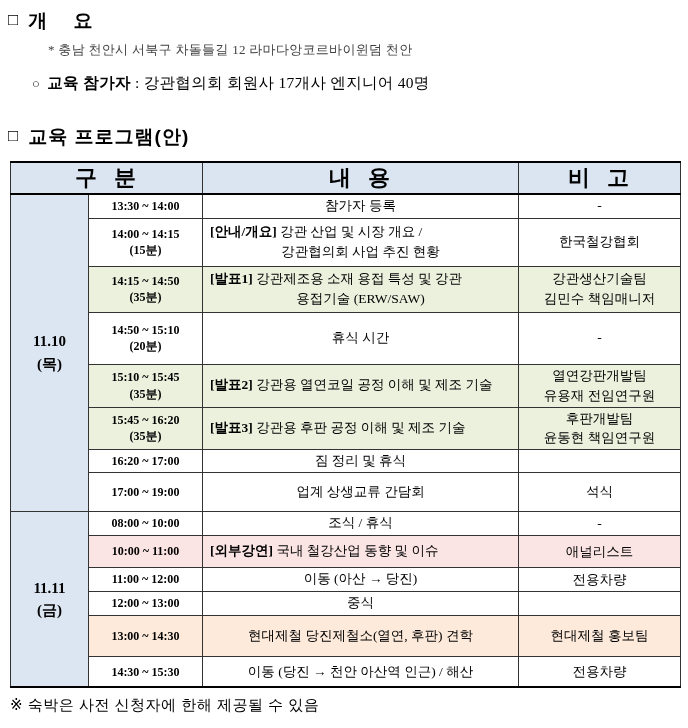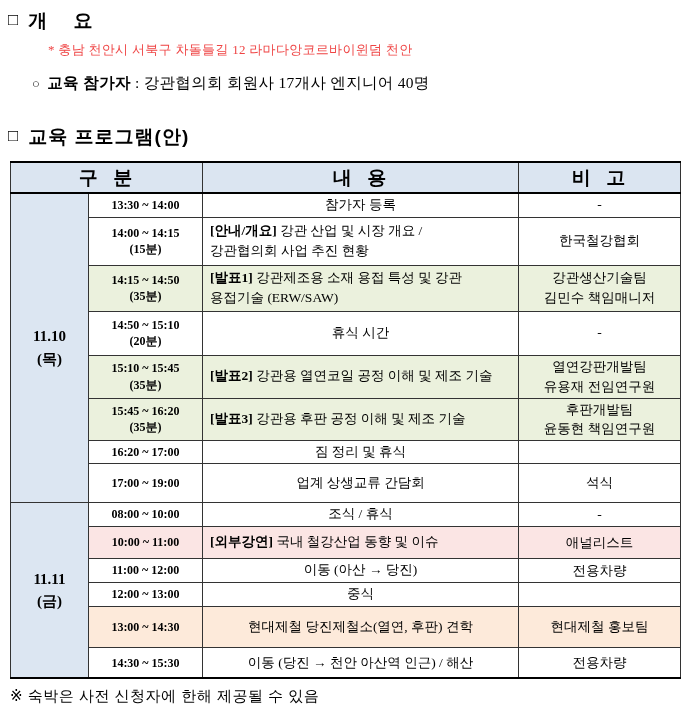--- a/index.html
+++ b/index.html
@@ -22,51 +22,51 @@
   }
   .sec-title .sq{font-size:17px;font-weight:normal;transform:translateY(-1px);}
   .keep{white-space:pre;}
 
   .item{
     margin:14px 0 0 24px;font-size:15.5px;letter-spacing:0.3px;
   }
   .item .circ{font-size:13px;margin-right:7px;}
   .item b{font-family:"Liberation Sans","DejaVu Sans",sans-serif;font-size:15.5px;}
   .note{
-    margin:7px 0 0 40px;font-size:13px;letter-spacing:0.3px;color:#ef4444;
+    margin:7px 0 0 40px;font-size:13px;letter-spacing:0.3px;color:#404040;
   }
   .program-title{margin-top:30px;}
 
   table{
     border-collapse:collapse;table-layout:fixed;
     width:670px;margin:11px 0 0 2px;
     border-top:2.5px solid var(--thick);
     border-bottom:2.5px solid var(--thick);
     font-size:14px;
   }
   col.c-day{width:78px;} col.c-time{width:114px;} col.c-content{width:316px;} col.c-remark{width:162px;}
   th,td{border:1px solid var(--border);vertical-align:middle;}
   thead th{
     background:var(--header-bg);
     border-bottom:2px solid var(--thick);
-    font-size:19px;font-weight:bold;letter-spacing:2px;
+    font-size:22px;font-weight:bold;letter-spacing:2px;
     text-align:center;white-space:pre;
   }
   .day-cell{
     background:var(--day-bg);text-align:center;
     font-weight:bold;font-size:15px;line-height:1.5;
   }
   .time-cell{
     text-align:center;font-weight:bold;font-size:12px;line-height:1.35;
     padding:1px 2px;
   }
   .content-cell{font-size:13.5px;line-height:1.5;padding:1px 7px;}
   .content-cell.ac{text-align:center;}
   .content-cell.al{text-align:left;}
-  .content-cell .line2{text-align:left;}
+  .content-cell .line2{text-align:center;}
   .content-cell b{letter-spacing:0;}
   .remark-cell{text-align:center;font-size:13.5px;line-height:1.45;padding:1px 2px;}
   .bg-green{background:var(--green-bg);}
   .bg-pink{background:var(--pink-bg);}
   .bg-orange{background:var(--orange-bg);}
 
   .footnote{
     margin:8px 0 0 2px;
     font-family:"Liberation Sans","DejaVu Sans",sans-serif;
     font-size:15px;font-weight:normal;letter-spacing:0.5px;
@@ -144,21 +144,21 @@
           </td>
           <td class="content-cell bg-green al">
             <div><b>[발표1]</b> 강관제조용 소재 용접 특성 및 강관</div>
             <div class="line2">용접기술 (ERW/SAW)</div>
           </td>
           <td class="remark-cell bg-green">
             <div>강관생산기술팀</div>
             <div>김민수 책임매니저</div>
           </td>
         </tr>
-        <tr style="height: 44px;">
+        <tr style="height: 52px;">
           <td class="time-cell">
             <div>14:50 ~ 15:10</div>
             <div>(20분)</div>
           </td>
           <td class="content-cell ac">
             <div>휴식 시간</div>
           </td>
           <td class="remark-cell">
             <div>-</div>
           </td>

